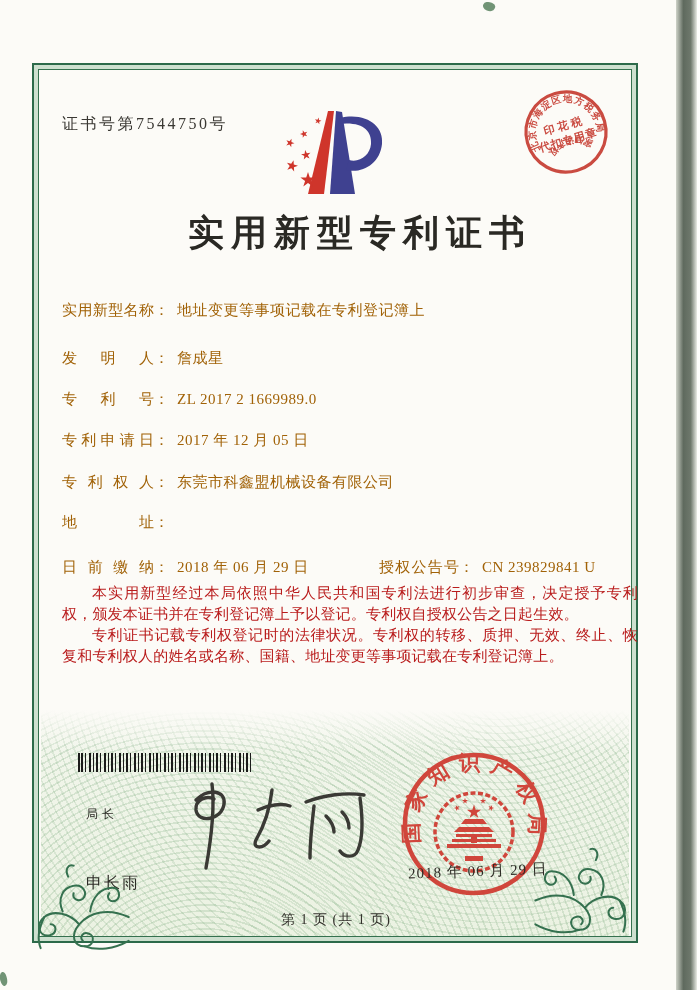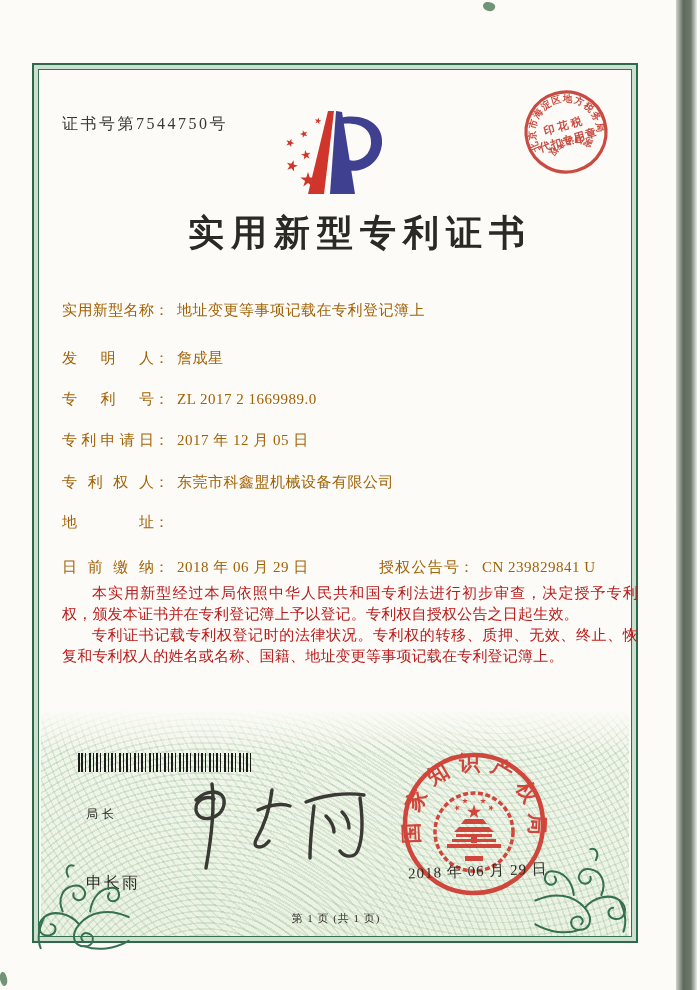--- a/index.html
+++ b/index.html
@@ -62,21 +62,21 @@
 
   .main-seal { position:absolute; left:400px; top:750px; opacity:.93; }
   .seal-date { position:absolute; left:408px; top:862px; font-size:15px; letter-spacing:1px;
     color:#2e2c26; transform:rotate(-2deg); z-index:6; }
 
   .flourish { position:absolute; z-index:3; }
   .flourish-left  { left:26px;  top:856px; }
   .flourish-right { left:528px; top:832px; transform:scaleX(-1); }
 
   .page-footer { position:absolute; left:32px; top:911px; width:608px; text-align:center;
-    font-size:11px; color:#33312c; letter-spacing:1px; }
+    font-size:14px; color:#33312c; letter-spacing:1px; }
 </style>
 </head>
 <body>
 
 <div id="canvas">
   <div class="paper"></div>
   <div class="scan-shadow-right"></div>
   <div class="speck speck1"></div>
   <div class="speck speck2"></div>
 

